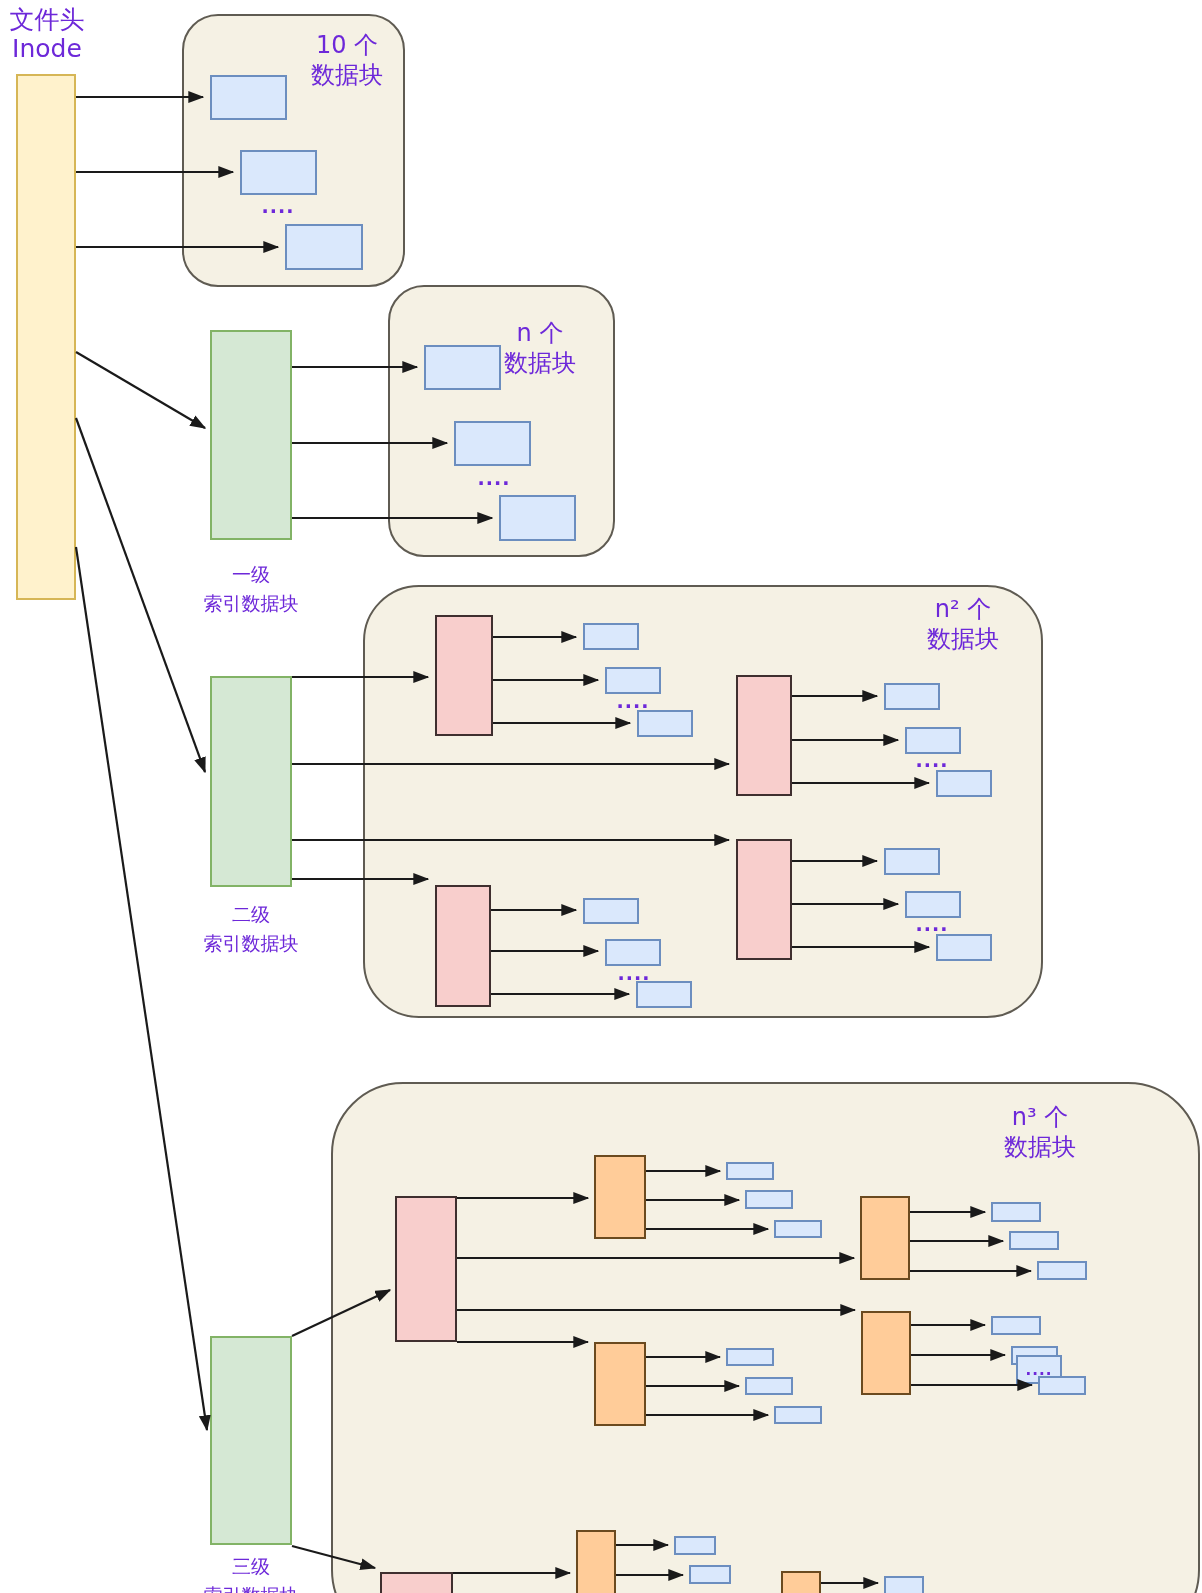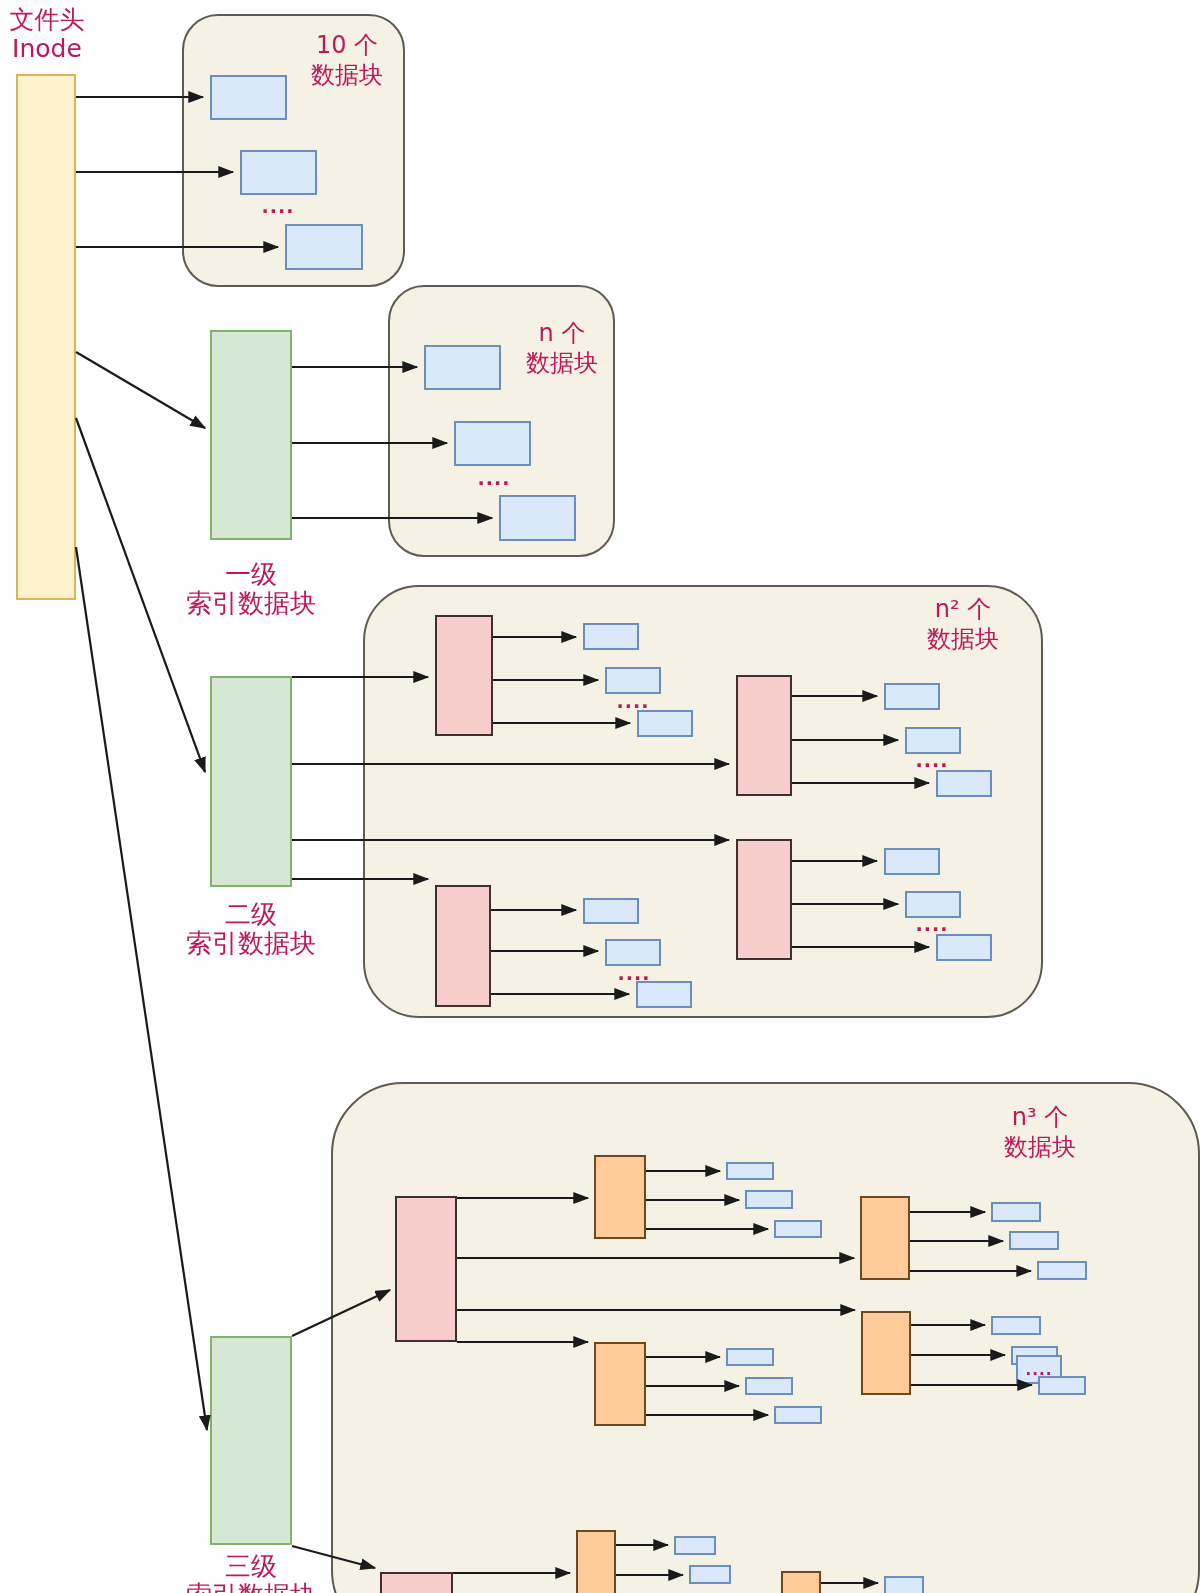--- a/index.html
+++ b/index.html
@@ -1,27 +1,27 @@
 <!DOCTYPE html>
 <html><head>
 <meta charset="utf-8">
 <style>
   html,body{margin:0;padding:0;background:#fff;}
   .canvas{
     position:relative;width:1202px;height:1593px;background:#ffffff;
-    overflow:hidden;font-family:"DejaVu Sans",sans-serif;color:#be185d;
+    overflow:hidden;font-family:"DejaVu Sans",sans-serif;color:#6d28d9;
   }
   .cont{position:absolute;background:#f5f1e4;border:2px solid #5f5b52;box-sizing:border-box;}
   .blk{position:absolute;box-sizing:border-box;}
   .yellow{background:#fff2cc;border:2px solid #d6b656;}
   .green{background:#d5e8d4;border:2px solid #82b366;}
   .blue{background:#dae8fc;border:2px solid #6c8ebf;}
   .pink{background:#f8cecc;border:2px solid #3f2f2f;}
   .orange{background:#ffcc99;border:2px solid #6b4a1f;}
-  .lbl{position:absolute;text-align:center;font-size:26px;line-height:29px;}
+  .lbl{position:absolute;text-align:center;font-size:19px;line-height:29px;}
   .count{position:absolute;text-align:center;font-size:24px;line-height:30px;}
   .title{position:absolute;text-align:center;font-size:25px;line-height:29px;}
   .dots{position:absolute;text-align:center;font-size:19px;font-weight:bold;letter-spacing:1px;line-height:20px;}
   .cluster-dots{display:block;text-align:center;font-size:15px;font-weight:bold;line-height:26px;letter-spacing:1px;}
   svg.overlay{position:absolute;left:0;top:0;pointer-events:none;}
   svg.overlay line{stroke:#1a1a1a;stroke-width:2.2;}
 </style>
 </head>
 <body>
 
@@ -34,21 +34,21 @@
 
   <div class="title" style="left:0px;top:5px;width:94px;">
     <div>文件头</div>
     <div>Inode</div>
   </div>
 
   <div class="count" style="left:282px;top:30px;width:130px;">
     <div>10 个</div>
     <div>数据块</div>
   </div>
-  <div class="count" style="left:497px;top:318px;width:130px;">
+  <div class="count" style="left:475px;top:318px;width:130px;">
     <div>n 个</div>
     <div>数据块</div>
   </div>
   <div class="count" style="left:898px;top:594px;width:130px;">
     <div>n² 个</div>
     <div>数据块</div>
   </div>
   <div class="count" style="left:975px;top:1102px;width:130px;">
     <div>n³ 个</div>
     <div>数据块</div>

